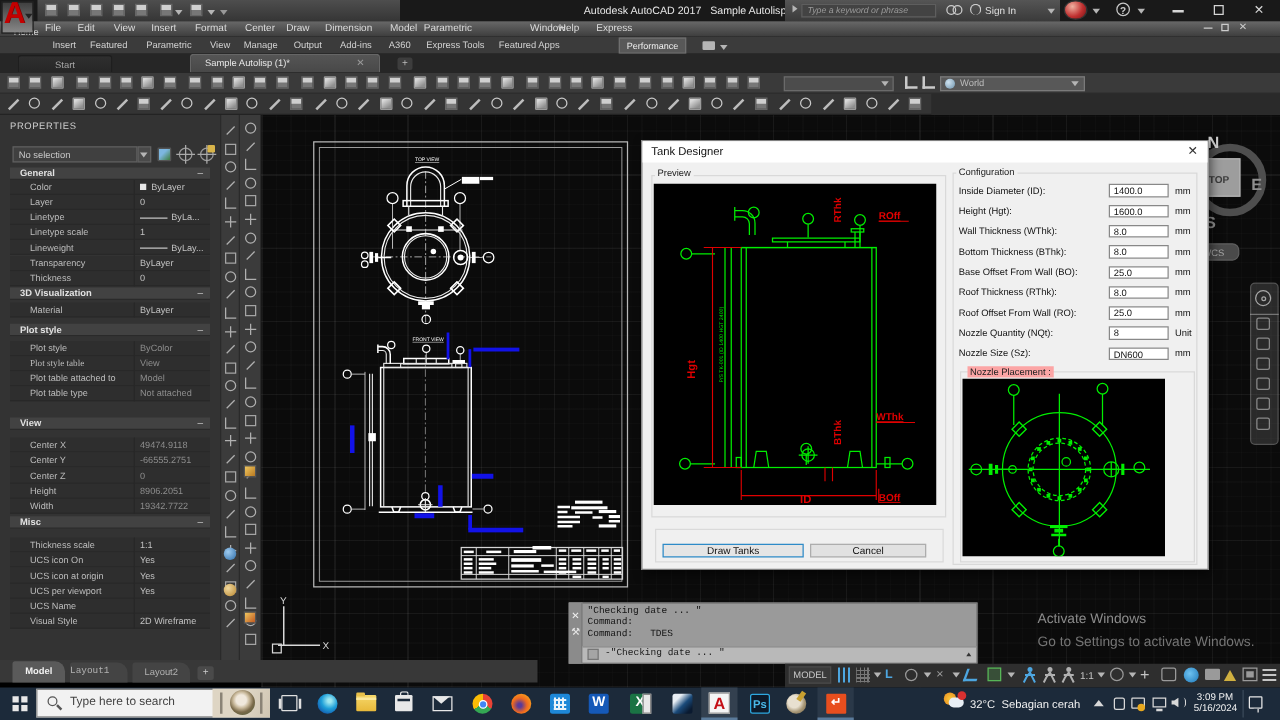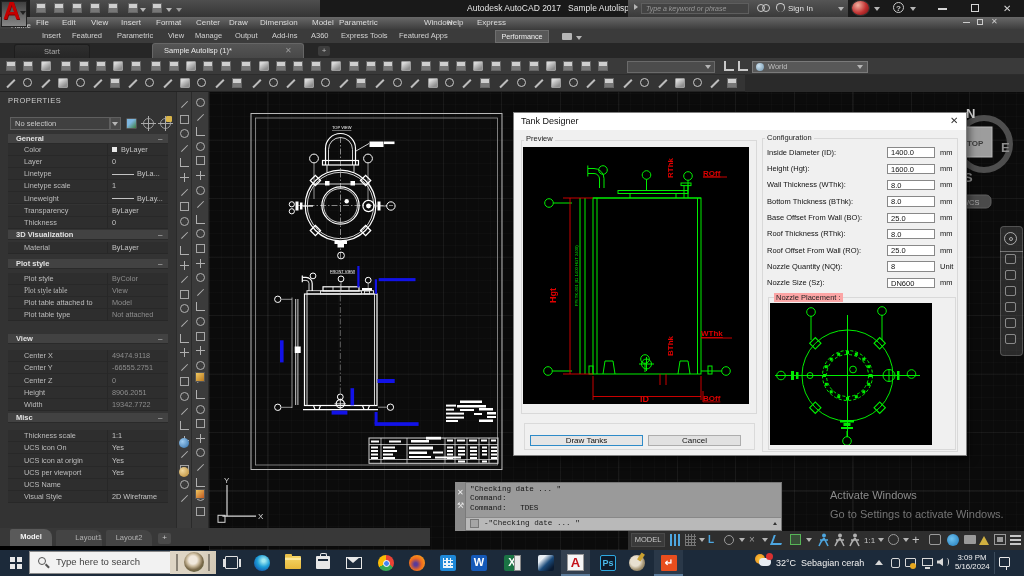--- a/index.html
+++ b/index.html
@@ -536,21 +536,21 @@
 Command:
 Command:   TDES</div>
 <div style="position:absolute;left:466px;top:516.5px;width:315px;height:13.5px;background:#b9b9b9;border-top:1px solid #888;"></div>
 <div style="position:absolute;left:470px;top:518.5px;width:9px;height:9px;background:#a5a5a5;border:1px solid #777;"></div>
 <div style="position:absolute;left:484px;top:518px;color:#1a1a1a;font-size:7.6px;font-family:'Liberation Mono',monospace;line-height:11px;">-"Checking date ... "</div>
 <div style="position:absolute;left:773px;top:522px;width:0;height:0;border-left:2.5px solid transparent;border-right:2.5px solid transparent;border-bottom:3.5px solid #333;"></div>
 <div style="position:absolute;left:830px;top:489px;color:#8c8c8c;font-size:11px;">Activate Windows</div>
 <div style="position:absolute;left:830px;top:508px;color:#757575;font-size:11px;">Go to Settings to activate Windows.</div>
 <div style="position:absolute;left:0;top:528px;width:430px;height:18px;background:#383838;"></div>
 <div style="position:absolute;left:10px;top:529px;width:42px;height:17px;background:#5a5a5a;border-radius:2px 8px 0 0;color:#f2f2f2;font-size:7.5px;font-weight:bold;line-height:16px;text-align:center;">Model</div>
-<div style="position:absolute;left:56px;top:530px;width:46px;height:16px;background:#444;border-radius:2px 8px 0 0;color:#b2b2b2;font-size:7.5px;line-height:15px;text-align:right;">Layout1</div>
+<div style="position:absolute;left:56px;top:530px;width:46px;height:16px;background:#444;border-radius:2px 8px 0 0;color:#b2b2b2;font-size:7.5px;line-height:15px;text-align:left;font-family:Liberation Mono, monospace;">Layout1</div>
 <div style="position:absolute;left:106px;top:530px;width:46px;height:16px;background:#444;border-radius:2px 8px 0 0;color:#b2b2b2;font-size:7.5px;line-height:15px;text-align:center;">Layout2</div>
 <div style="position:absolute;left:158px;top:533px;width:13px;height:11px;background:#4a4a4a;border-radius:2px;color:#ccc;font-size:8px;line-height:10px;text-align:center;">+</div>
 <div style="position:absolute;left:628px;top:531px;width:396px;height:19px;background:#2e2e2e;"></div>
 <div style="position:absolute;left:631px;top:533px;width:34px;height:14px;background:#3a3a3a;border:1px solid #4a4a4a;color:#c9c9c9;font-size:7.5px;line-height:12px;text-align:center;">MODEL</div>
 <div style="position:absolute;left:670px;top:534px;width:11px;height:12px;background:repeating-linear-gradient(90deg,#4da6e0 0,#4da6e0 2px,transparent 2px,transparent 4px);"></div>
 <div style="position:absolute;left:685px;top:534px;width:11px;height:12px;background:repeating-linear-gradient(90deg,#8a8a8a 0,#8a8a8a 1px,transparent 1px,transparent 3px),repeating-linear-gradient(0deg,#8a8a8a 0,#8a8a8a 1px,transparent 1px,transparent 3px);opacity:0.8;"></div>
 <span class="car" style="left:699px;top:538px;"></span>
 <div style="position:absolute;left:708px;top:533px;color:#4da6e0;font-size:10px;font-weight:bold;line-height:14px;">L</div>
 <div style="position:absolute;left:724px;top:535px;width:10px;height:10px;border:1.4px solid #9a9a9a;border-radius:50%;"></div>
 <span class="car" style="left:739px;top:538px;"></span>

